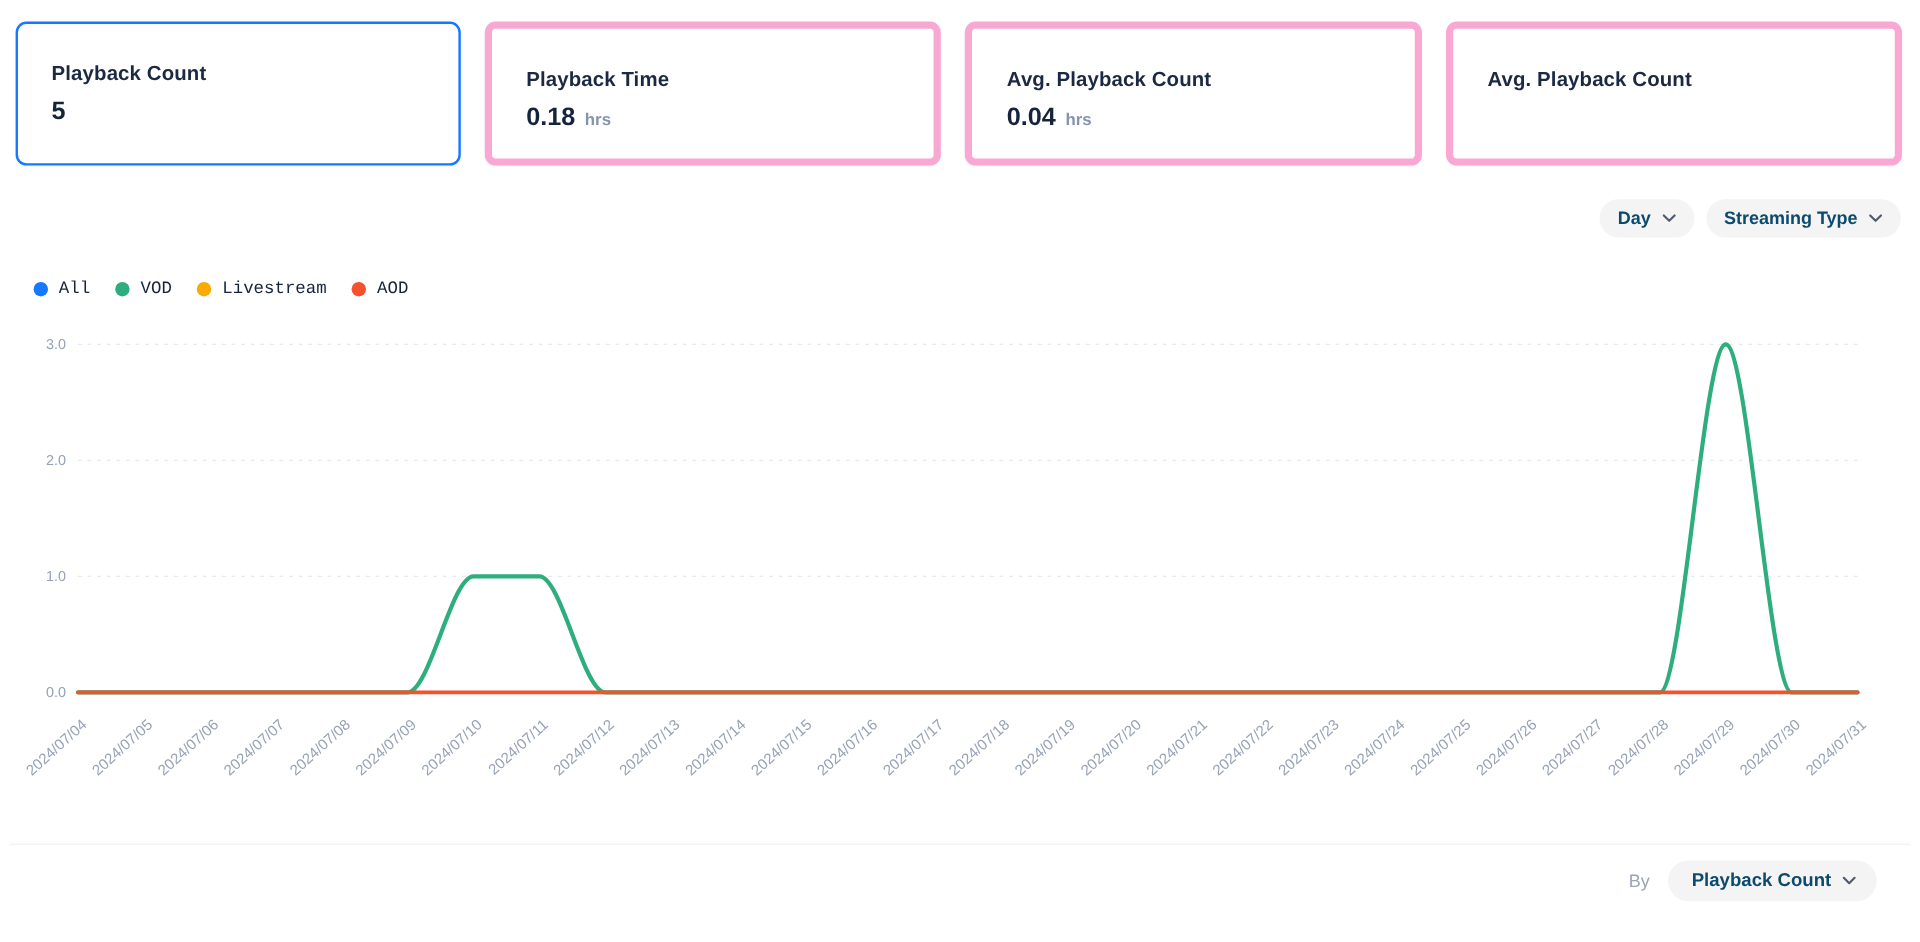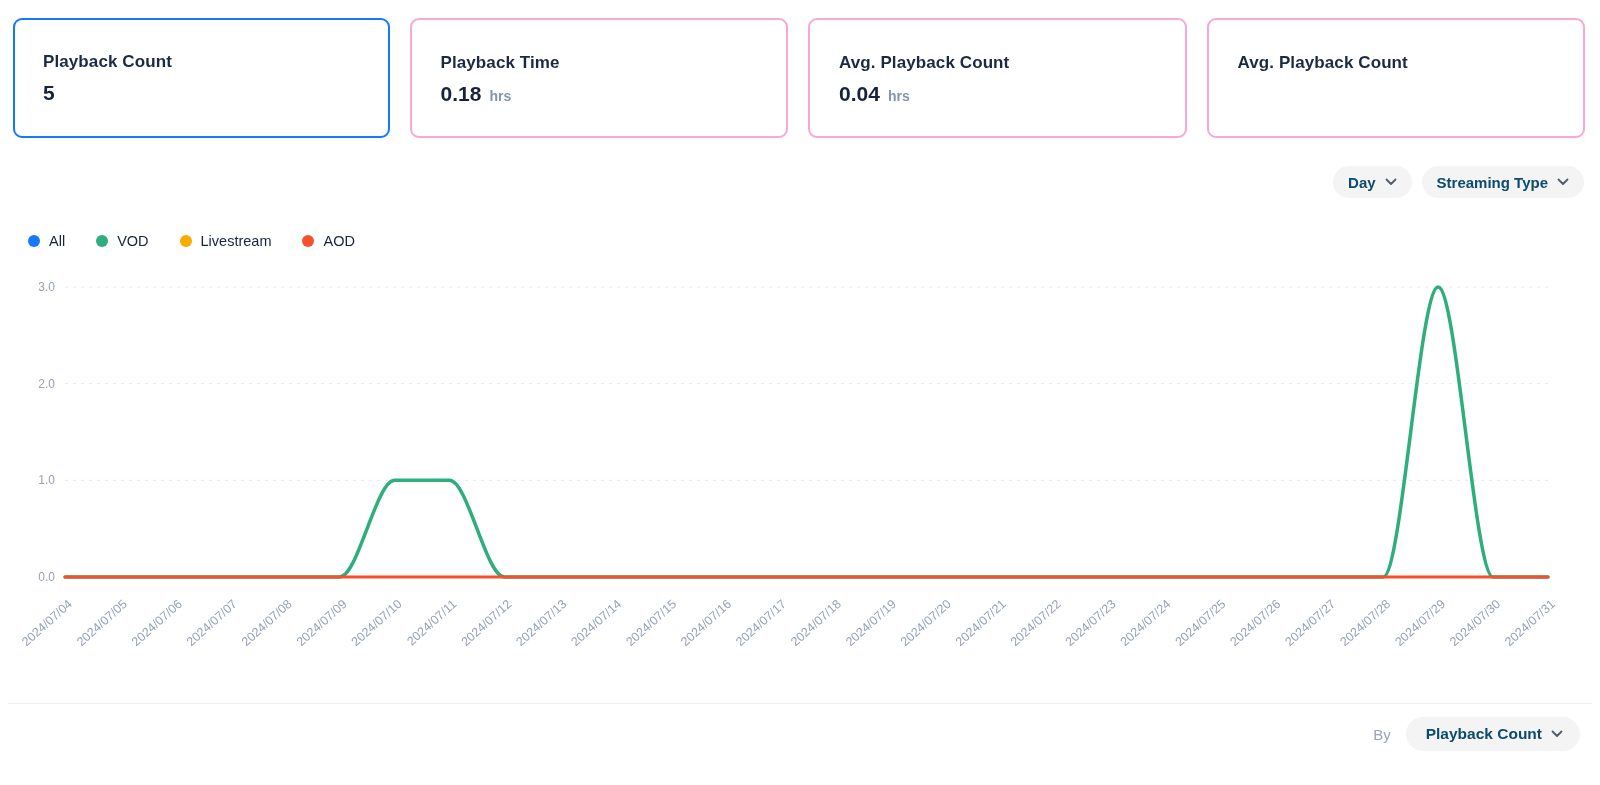--- a/index.html
+++ b/index.html
@@ -3,51 +3,51 @@
 <meta charset="utf-8">
 <style>
   * { margin: 0; padding: 0; box-sizing: border-box; }
   html, body { width: 1600px; height: 785px; background: #ffffff;
     font-family: "Liberation Sans", sans-serif; overflow: hidden; position: relative; }
 
   
   .cards-row { position: absolute; top: 18px; left: 13px; right: 15px;
     display: flex; gap: 20px; }
   .stat-card { flex: 1; height: 120px; background: #ffffff;
-    border: 2px solid #f9a8d4; border-radius: 9px; padding: 33px 28px 4px 29px;
+    border: 6px solid #f9a8d4; border-radius: 9px; padding: 33px 28px 4px 29px;
     box-shadow: 0 1px 2px rgba(20,30,50,0.03); cursor: pointer; }
   .stat-card.selected { border: 2px solid #1677ff; padding: 32px 27px 0 28px; }
   .stat-title { font-size: 17px; font-weight: 700; color: #1b2a42; letter-spacing: 0.1px; }
   .stat-value-row { margin-top: 9px; display: flex; align-items: baseline; gap: 8px; }
   .stat-value { font-size: 21px; font-weight: 700; color: #16233b; }
   .stat-unit { font-size: 14px; font-weight: 700; color: #8494ab; text-align: center; }
 
   
   .filters-row { position: absolute; top: 166px; right: 16px;
     display: flex; gap: 10px; }
   .pill { height: 32px; background: #f4f4f5; border: none; border-radius: 16px;
     display: flex; align-items: center; gap: 9px; padding: 0 15px;
     font-family: "Liberation Sans", sans-serif;
     font-size: 15px; font-weight: 700; color: #0c4a6e; cursor: pointer; }
   .chev { width: 12px; height: 8px; display: block; }
 
   
   .legend-row { position: absolute; top: 233px; left: 28px;
-    display: flex; align-items: center; gap: 31px; }
+    display: flex; align-items: center; gap: 21px; font-family: Liberation Mono, monospace; }
   .legend-item { display: flex; align-items: center; gap: 9px; cursor: pointer; }
   .legend-dot { width: 12px; height: 12px; border-radius: 50%; }
   .legend-label { font-size: 14.5px; color: #16233b; }
 
   
   .chart-wrap { position: absolute; top: 265px; left: 0; width: 1600px; height: 400px; }
 
   
   .footer-divider { position: absolute; top: 703px; left: 8px; right: 8px;
     height: 1px; background: #f0f0f2; }
-  .footer-row { position: absolute; top: 717px; right: 20px;
+  .footer-row { position: absolute; top: 717px; right: 36px;
     display: flex; align-items: center; gap: 15px; }
   .by-label { font-size: 15px; color: #9aa5b4; }
   .pill.big { height: 34px; border-radius: 17px; padding: 0 17px 0 20px; font-size: 15.5px; }
 </style>
 </head>
 <body>
 
 <div class="cards-row">
   <div class="stat-card selected">
     <div class="stat-title">Playback Count</div>

